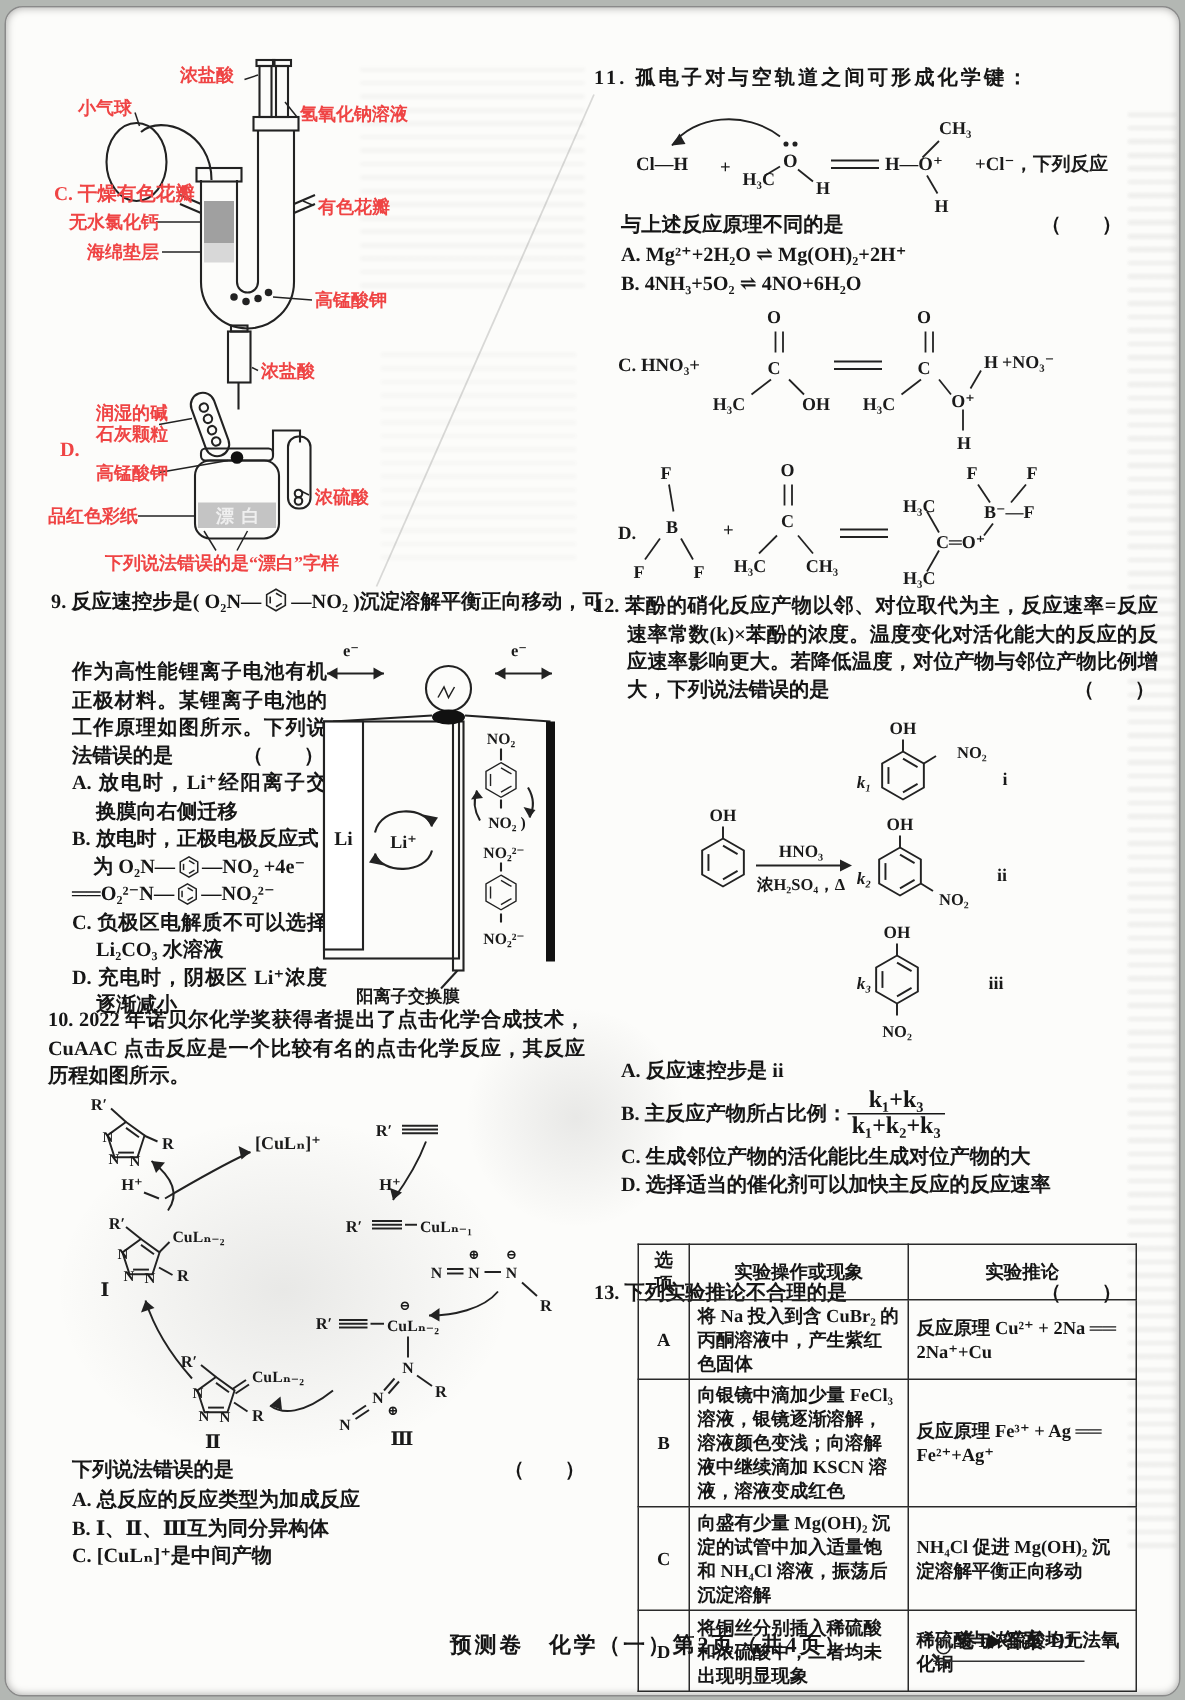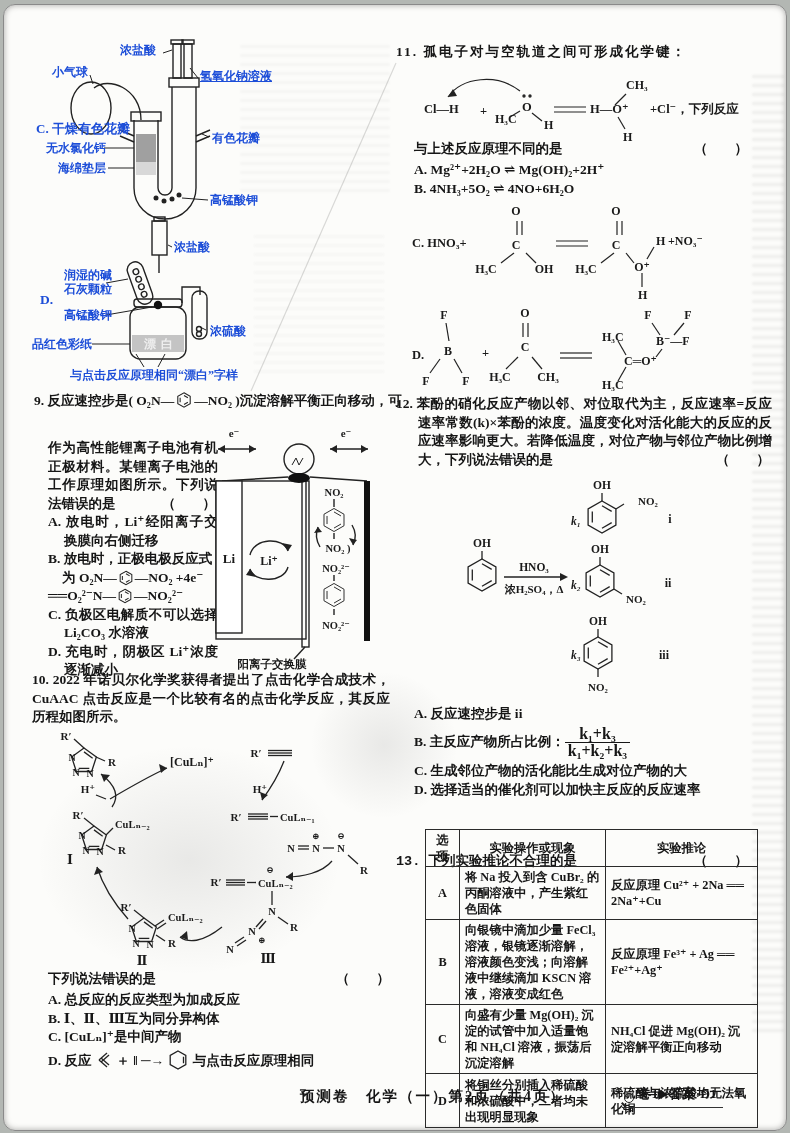--- a/index.html
+++ b/index.html
@@ -2,27 +2,27 @@
 <html><head>
 <meta charset="utf-8">
 <style>
   html,body{margin:0;padding:0;background:#b3b7b3;}
   .page{position:relative;width:782px;height:1125px;margin:4px auto;background:#fcfcfa;
         border:1px solid #8a8a8a;border-radius:12px;overflow:hidden;
         font-family:"Liberation Serif","DejaVu Serif",serif;color:#161616;
         box-shadow:0 0 6px rgba(0,0,0,.35) inset;}
   .abs{position:absolute;margin-left:16px;}
   .fig{position:absolute;}
-  .lbl{position:absolute;font-weight:bold;font-size:12px;line-height:13px;white-space:nowrap;color:#1d4ed8;}
+  .lbl{position:absolute;font-weight:bold;font-size:12px;line-height:13px;white-space:nowrap;color:#ef4444;}
   .q{position:absolute;font-size:13.5px;line-height:18.5px;font-weight:bold;text-align:justify;}
   .qline{white-space:nowrap;}
   .opt{padding-left:16px;text-indent:-16px;}
   .fline{padding-left:14px;}
   .paren{position:absolute;right:2px;bottom:0;font-weight:bold;}
-  .rowsplit{display:flex;justify-content:space-between;font-family:Liberation Mono, monospace;}
+  .rowsplit{display:flex;justify-content:space-between;}
   svg{overflow:visible;}
   svg text{font-family:"Liberation Serif","DejaVu Serif",serif;font-weight:bold;fill:#1a1a1a;}
   .frac{display:inline-block;vertical-align:middle;text-align:center;font-size:16px;line-height:1.05;}
   .frac .num{display:block;border-bottom:1.4px solid #161616;padding:0 3px;}
   .frac .den{display:block;padding:0 3px;}
   table.exp{border-collapse:collapse;table-layout:fixed;width:332px;font-size:12.3px;line-height:16px;}
   table.exp td,table.exp th{border:1.5px solid #2a2a2a;padding:2px 5px;vertical-align:middle;font-weight:bold;}
   table.exp .key{text-align:center;}
   .footer-c{position:absolute;left:252px;top:1082px;font-size:14.5px;font-weight:bold;letter-spacing:2px;margin-left:44px;}
   .footer-r{position:absolute;left:618px;top:1080px;font-size:13.5px;font-weight:bold;
@@ -114,21 +114,21 @@
           <line x1="58" y1="37" x2="61" y2="46"></line>
         <line x1="166" y1="40" x2="158" y2="30"></line>
           <line x1="72" y1="110" x2="102" y2="110"></line>
         <line x1="76" y1="130" x2="102" y2="130"></line>
           <line x1="177" y1="99" x2="170" y2="96"></line>
         <line x1="176" y1="162" x2="150" y2="160"></line>
       </g>
     </svg>
     <span class="lbl" style="left:88px;top:6px;">浓盐酸</span>
     <span class="lbl" style="left:20px;top:28px;">小气球</span>
-    <span class="lbl" style="left:168px;top:32px;text-decoration:underline;">氢氧化钠溶液</span>
+    <span class="lbl" style="left:168px;top:32px;">氢氧化钠溶液</span>
     <span class="lbl" style="left:4px;top:84px;font-size:13px;">C. 干燥有色花瓣</span>
     <span class="lbl" style="left:14px;top:104px;">无水氯化钙</span>
     <span class="lbl" style="left:26px;top:124px;">海绵垫层</span>
     <span class="lbl" style="left:180px;top:94px;">有色花瓣</span>
     <span class="lbl" style="left:178px;top:156px;">高锰酸钾</span>
   </div>
 
   
   <div class="fig" style="left:28px;top:212px;width:362px;height:172px;">
     <svg width="362" height="172">
@@ -167,21 +167,21 @@
       </g>
     </svg>
     <span class="lbl" style="left:142px;top:24px;">浓盐酸</span>
     <span class="lbl" style="left:32px;top:52px;">润湿的碱</span>
     <span class="lbl" style="left:32px;top:66px;">石灰颗粒</span>
     <span class="lbl" style="left:8px;top:76px;font-size:13.5px;">D.</span>
     <span class="lbl" style="left:32px;top:92px;">高锰酸钾</span>
     <span class="lbl" style="left:178px;top:108px;">浓硫酸</span>
     <span class="lbl" style="left:0px;top:121px;">品红色彩纸</span>
     <span class="lbl" style="left:112px;top:121px;color:#efefef;letter-spacing:5px;">漂白</span>
-    <span class="lbl" style="left:38px;top:152px;">与点击反应原理相同“漂白”字样</span>
+    <span class="lbl" style="left:38px;top:152px;">下列说法错误的是“漂白”字样</span>
   </div>
 
   
   <div class="q" style="left:30px;top:386px;width:354px;">
     <span class="qline"><b>9.</b>
     <span>反应速控步是( O₂N—</span><svg width="20" height="18" viewBox="-10 -10 20 20" style="vertical-align:-4px">
           <use href="#benzS"></use>
         </svg><span>—NO₂ )沉淀溶解平衡正向移动，可</span></span>
   </div>
   <div class="q" style="left:44px;top:406px;width:170px;">
@@ -356,37 +356,20 @@
   </svg>
 
   <div class="q rowsplit" style="left:44px;top:966px;width:342px;">
     <span>下列说法错误的是</span>
     <span>（　　）</span>
   </div>
   <div class="q" style="left:44px;top:986px;width:342px;">
     <div class="opt">A. 总反应的反应类型为加成反应</div>
     <div class="opt">B. Ⅰ、Ⅱ、Ⅲ互为同分异构体</div>
     <div class="opt">C. [CuLₙ]⁺是中间产物</div>
-    <div class="opt" style="margin-top:2px;">
-      <span>D. 反应</span>
-      <svg width="18" height="20" style="vertical-align:-5px">
-        <g stroke="#222" stroke-width="1.3" fill="none">
-          <line x1="12" y1="3" x2="4" y2="10"></line>
-            <line x1="14" y1="5" x2="6" y2="12"></line>
-          <line x1="4" y1="10" x2="12" y2="17"></line>
-            <line x1="6" y1="8" x2="14" y2="15"></line>
-        </g>
-      </svg>
-      <span>＋ ‖ ─→</span>
-      <svg width="22" height="22" viewBox="-11 -11 22 22" style="vertical-align:-6px">
-        <polygon points="0,-9 7.8,-4.5 7.8,4.5 0,9 -7.8,4.5 -7.8,-4.5" fill="none" stroke="#222" stroke-width="1.3"></polygon>
-        <line x1="5.5" y1="-3.2" x2="5.5" y2="3.2" stroke="#222" stroke-width="1.3"></line>
-      </svg>
-      <span>与点击反应原理相同</span>
-    </div>
   </div>
 
   
   <div class="q" style="left:392px;top:38px;width:354px;letter-spacing:2px;">
     <b>11.</b>
     <span>孤电子对与空轨道之间可形成化学键：</span>
   </div>
 
   <svg class="fig" style="left:398px;top:66px;" width="348" height="72">
     <g fill="none" stroke="#222" stroke-width="1.2">

